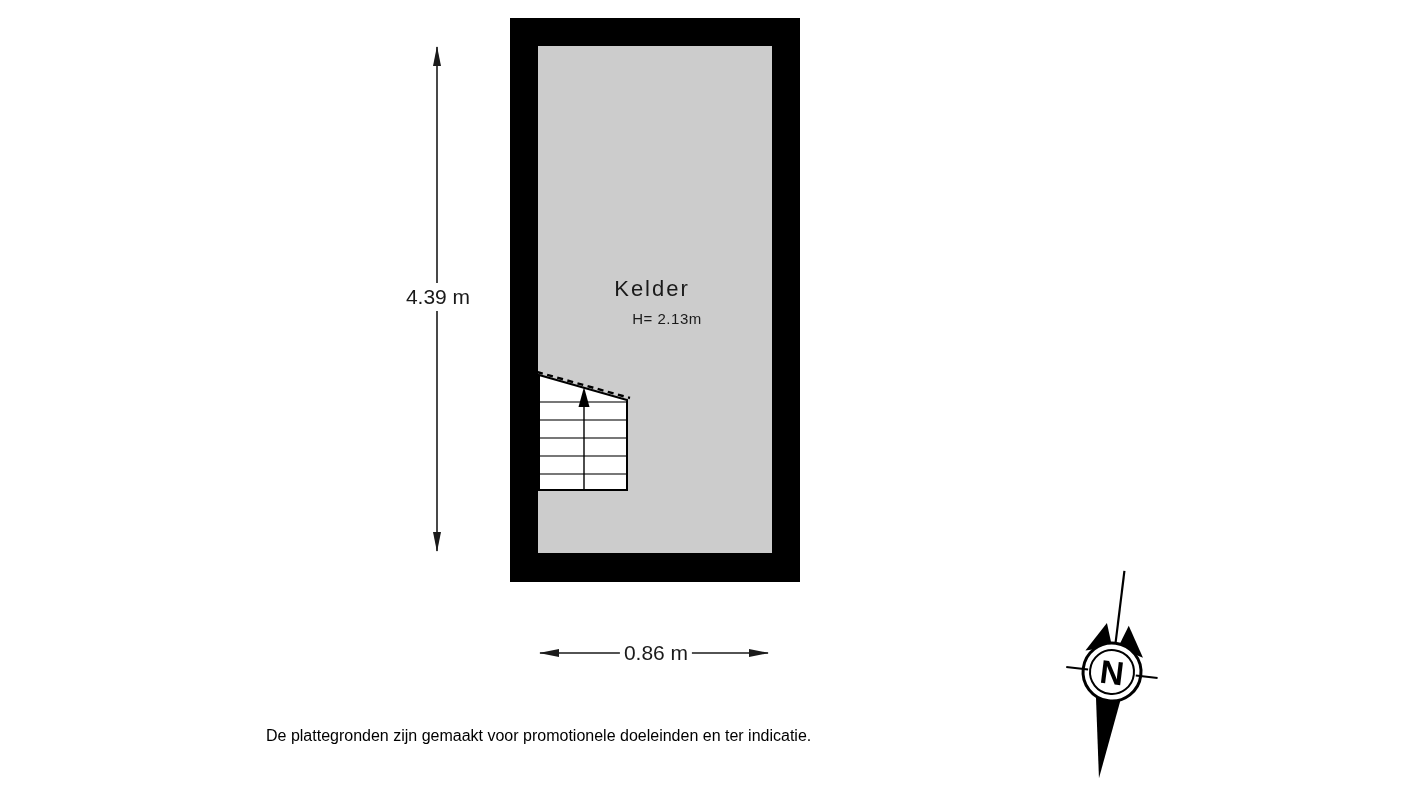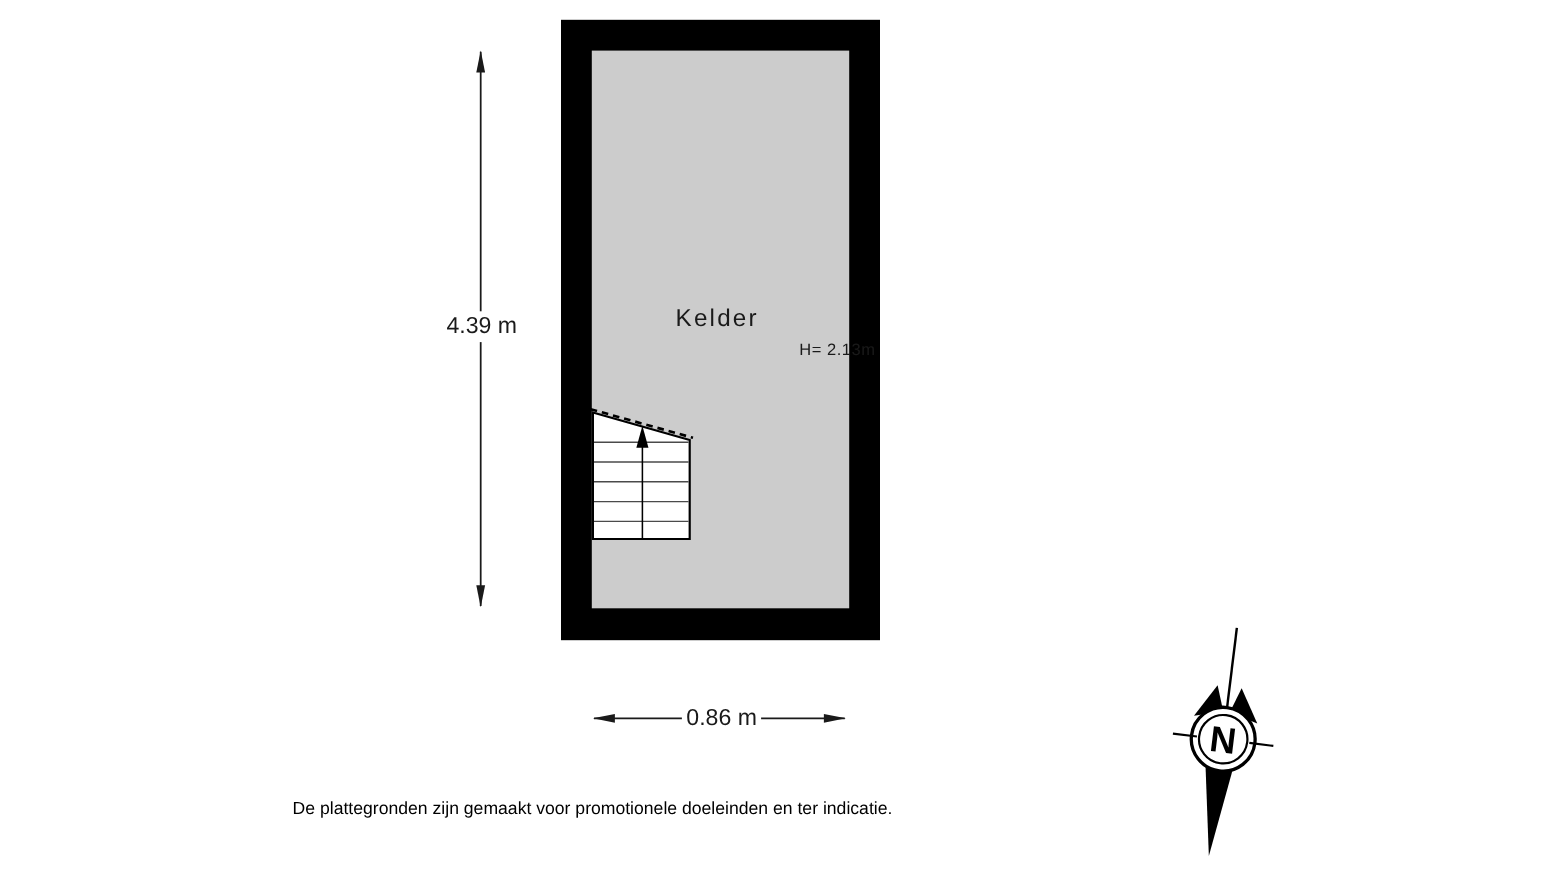--- a/index.html
+++ b/index.html
@@ -28,21 +28,21 @@
   .room-name {
     left: 538px; top: 276px; width: 204px;
     text-align: center;
     font-size: 22px;
     letter-spacing: 2px;
     color: #1a1a1a;
     margin-left: 12px;
   }
   .room-height {
     left: 538px; top: 310px; width: 258px;
-    text-align: right;
+    text-align: center;
     font-size: 15px;
     letter-spacing: 0.5px;
     color: #1a1a1a;
   }
 
   
   .dim-label {
     background: #ffffff;
     font-size: 21px;
     padding: 2px 4px;

